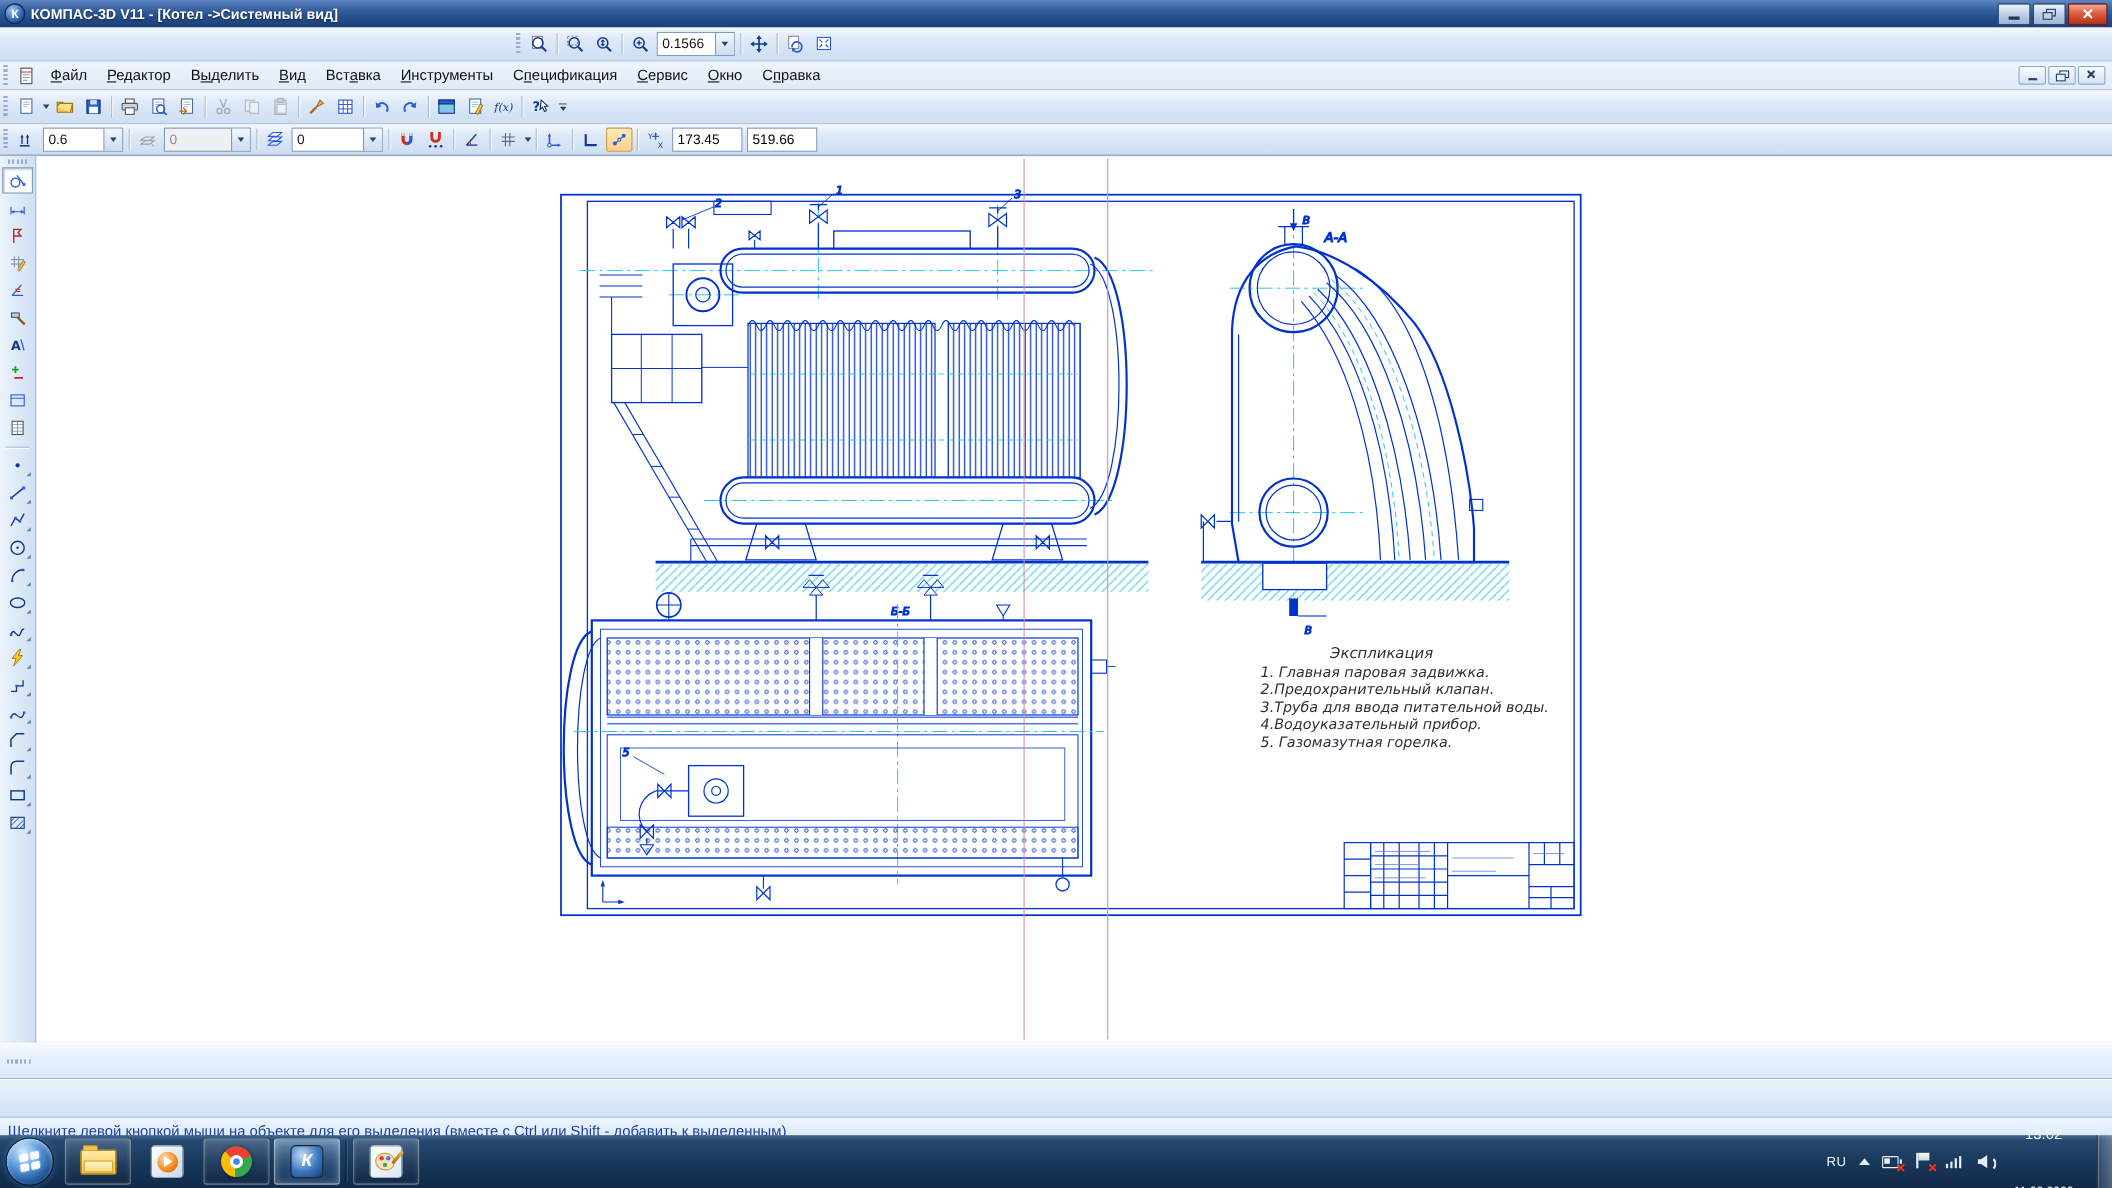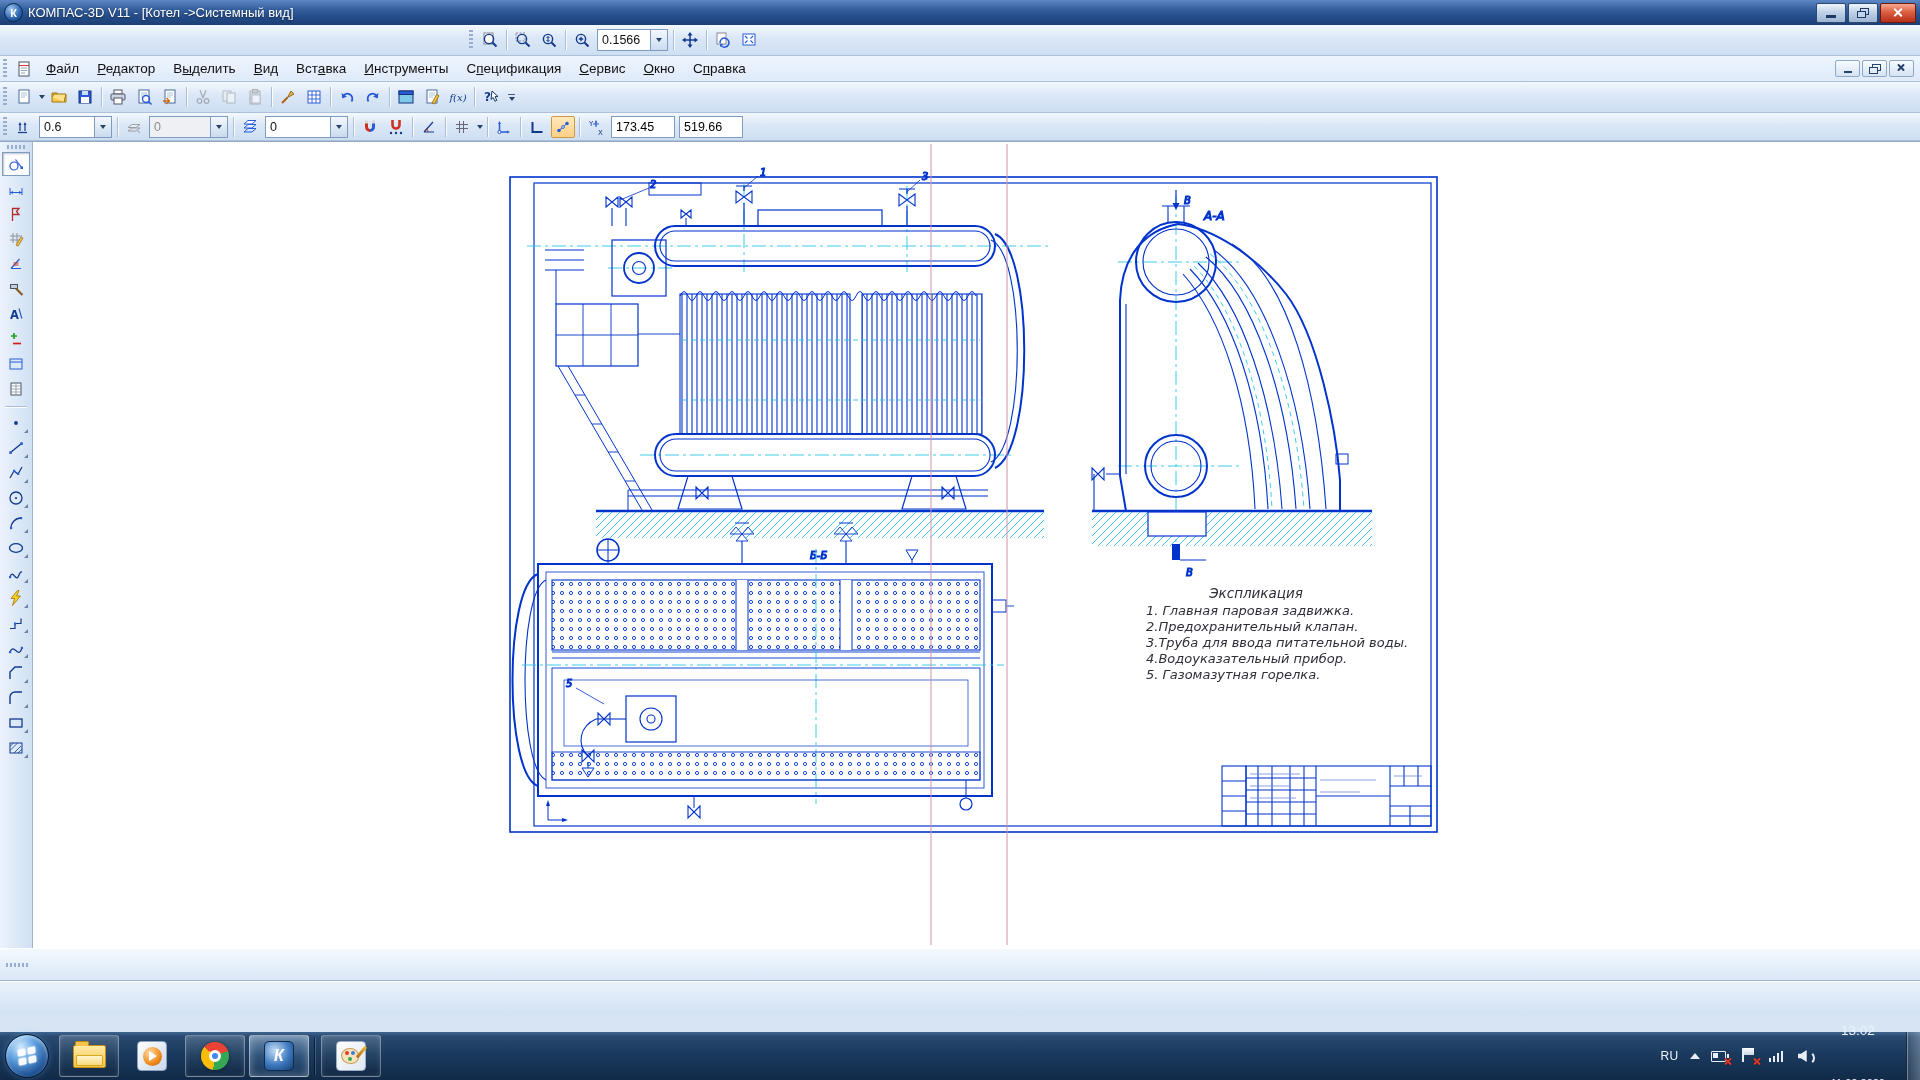--- a/index.html
+++ b/index.html
@@ -5,21 +5,21 @@
   html,body{margin:0;padding:0;}
   body{width:1920px;height:1080px;overflow:hidden;font-family:"Liberation Sans",sans-serif;
        -webkit-font-smoothing:antialiased;}
   #screen{position:relative;width:1920px;height:1080px;background:#d6e4f4;}
 
   
   .titlebar{height:25px;background:linear-gradient(180deg,#5d87c4 0%,#36619f 35%,#27508e 60%,#1c3f76 100%);
     display:flex;align-items:center;padding:0 4px;color:#fff;}
   .appicon{width:17px;height:17px;border-radius:50%;background:radial-gradient(circle at 35% 30%,#9cc8f2,#2a62ad 60%,#123a72);
     border:1px solid #0c2a52;color:#fff;font-size:11px;font-weight:bold;display:flex;align-items:center;justify-content:center;margin-right:5px;}
-  .titletext{font-size:13px;font-weight:normal;text-shadow:0 1px 2px rgba(0,0,0,.5);}
+  .titletext{font-size:13px;font-weight:bold;text-shadow:0 1px 2px rgba(0,0,0,.5);}
   .winbtns{margin-left:auto;display:flex;}
   .wbtn{width:28px;height:18px;border:1px solid #2e4a70;border-radius:2px;margin-left:2px;
     background:linear-gradient(#eef4fc,#bdcfe6 50%,#9db5d3);display:flex;align-items:center;justify-content:center;position:relative;}
   .wbtn.close{width:34px;background:linear-gradient(#f5a893,#dd5f41 45%,#b5301a);border-color:#6e1a0c;}
   .g-min{width:10px;height:3px;background:#1d3a66;margin-top:8px;}
   .g-res{position:relative;width:12px;height:10px;}
   .g-res::before{content:"";position:absolute;right:0;top:0;width:7px;height:5px;border:1.5px solid #1d3a66;}
   .g-res::after{content:"";position:absolute;left:0;bottom:0;width:7px;height:5px;border:1.5px solid #1d3a66;background:#c3d3e8;}
   .g-x{position:relative;width:11px;height:11px;}
   .g-x::before,.g-x::after{content:"";position:absolute;left:4.5px;top:0;width:2.2px;height:11px;background:#fff;border-radius:1px;}
@@ -810,20 +810,23 @@
         <line x1="1007" y1="140" x2="1007" y2="941" stroke="#cf93a8" stroke-width="1"></line>
       </g>
     </svg>
   </div>
 
   <div class="pstrip1">
       <span class="hgrip"></span>
     </div>
   <div class="pstrip2"></div>
 
+  <div class="statusbar">
+    <span>Щелкните левой кнопкой мыши на объекте для его выделения (вместе с Ctrl или Shift - добавить к выделенным)</span>
+  </div>
 
   <div class="taskbar">
     <span class="startorb">
       <span class="flag">
           <span></span>
           <span></span>
           <span></span>
           <span></span>
         </span>
     </span>

